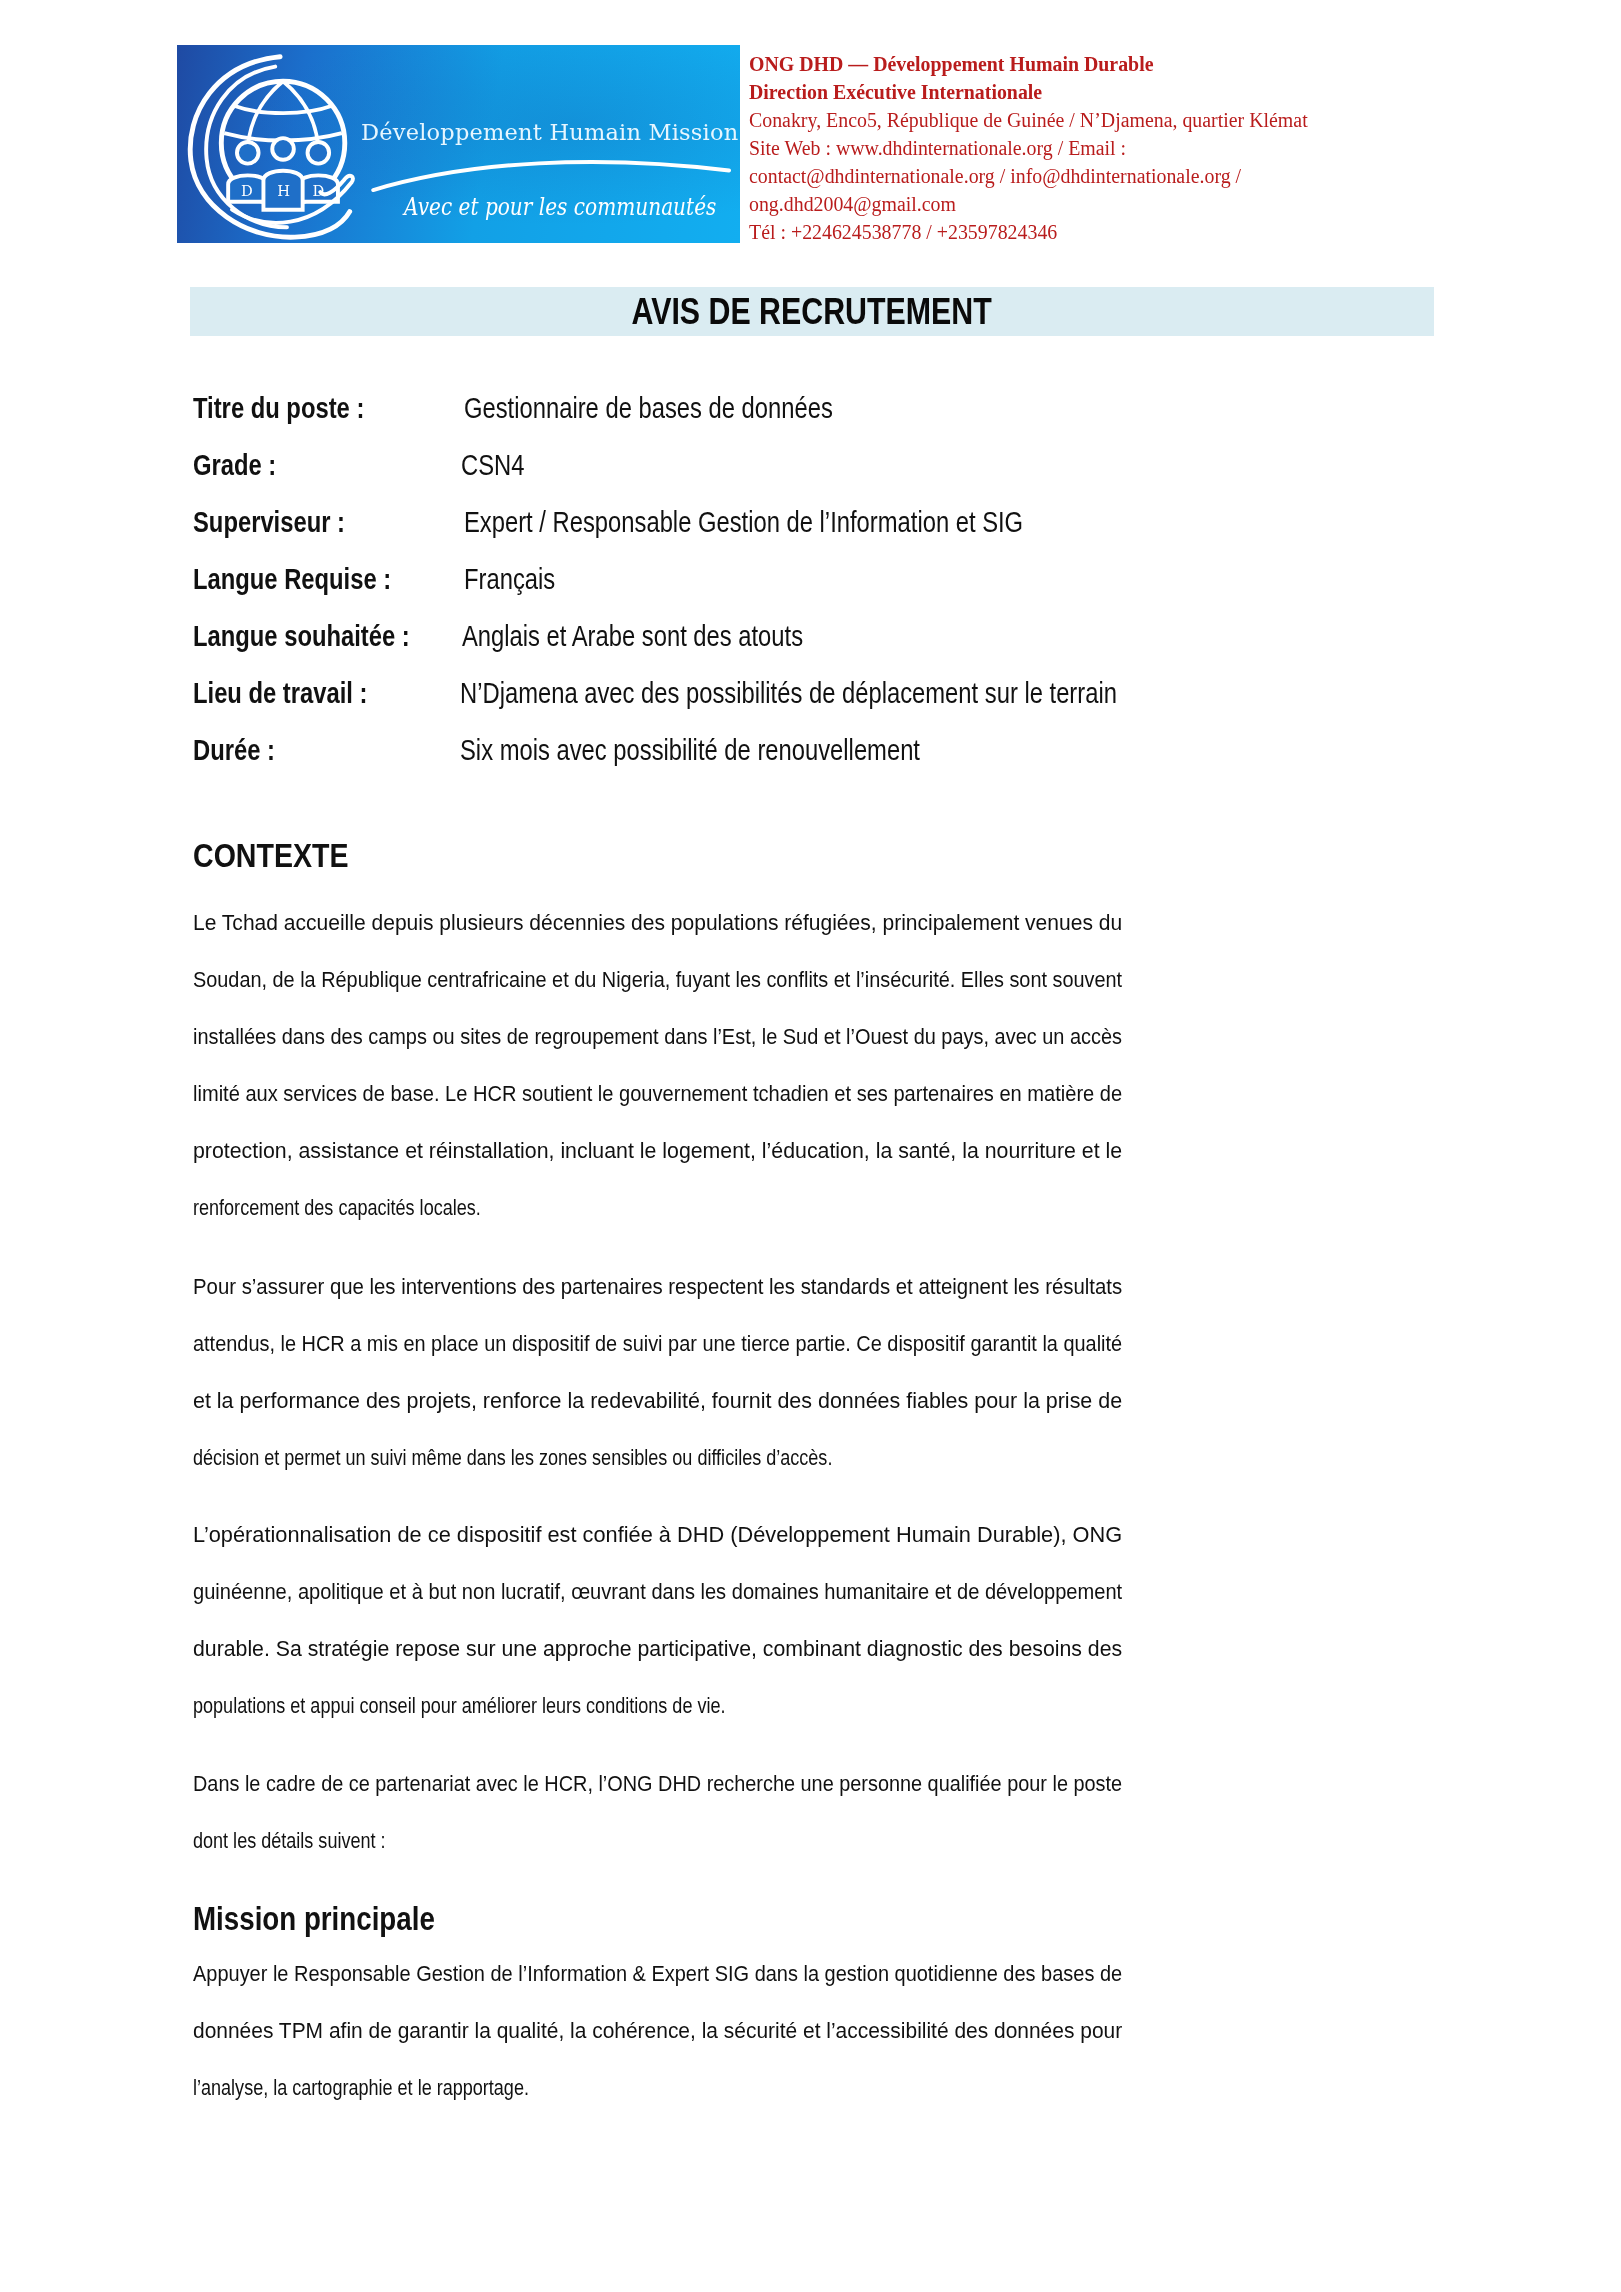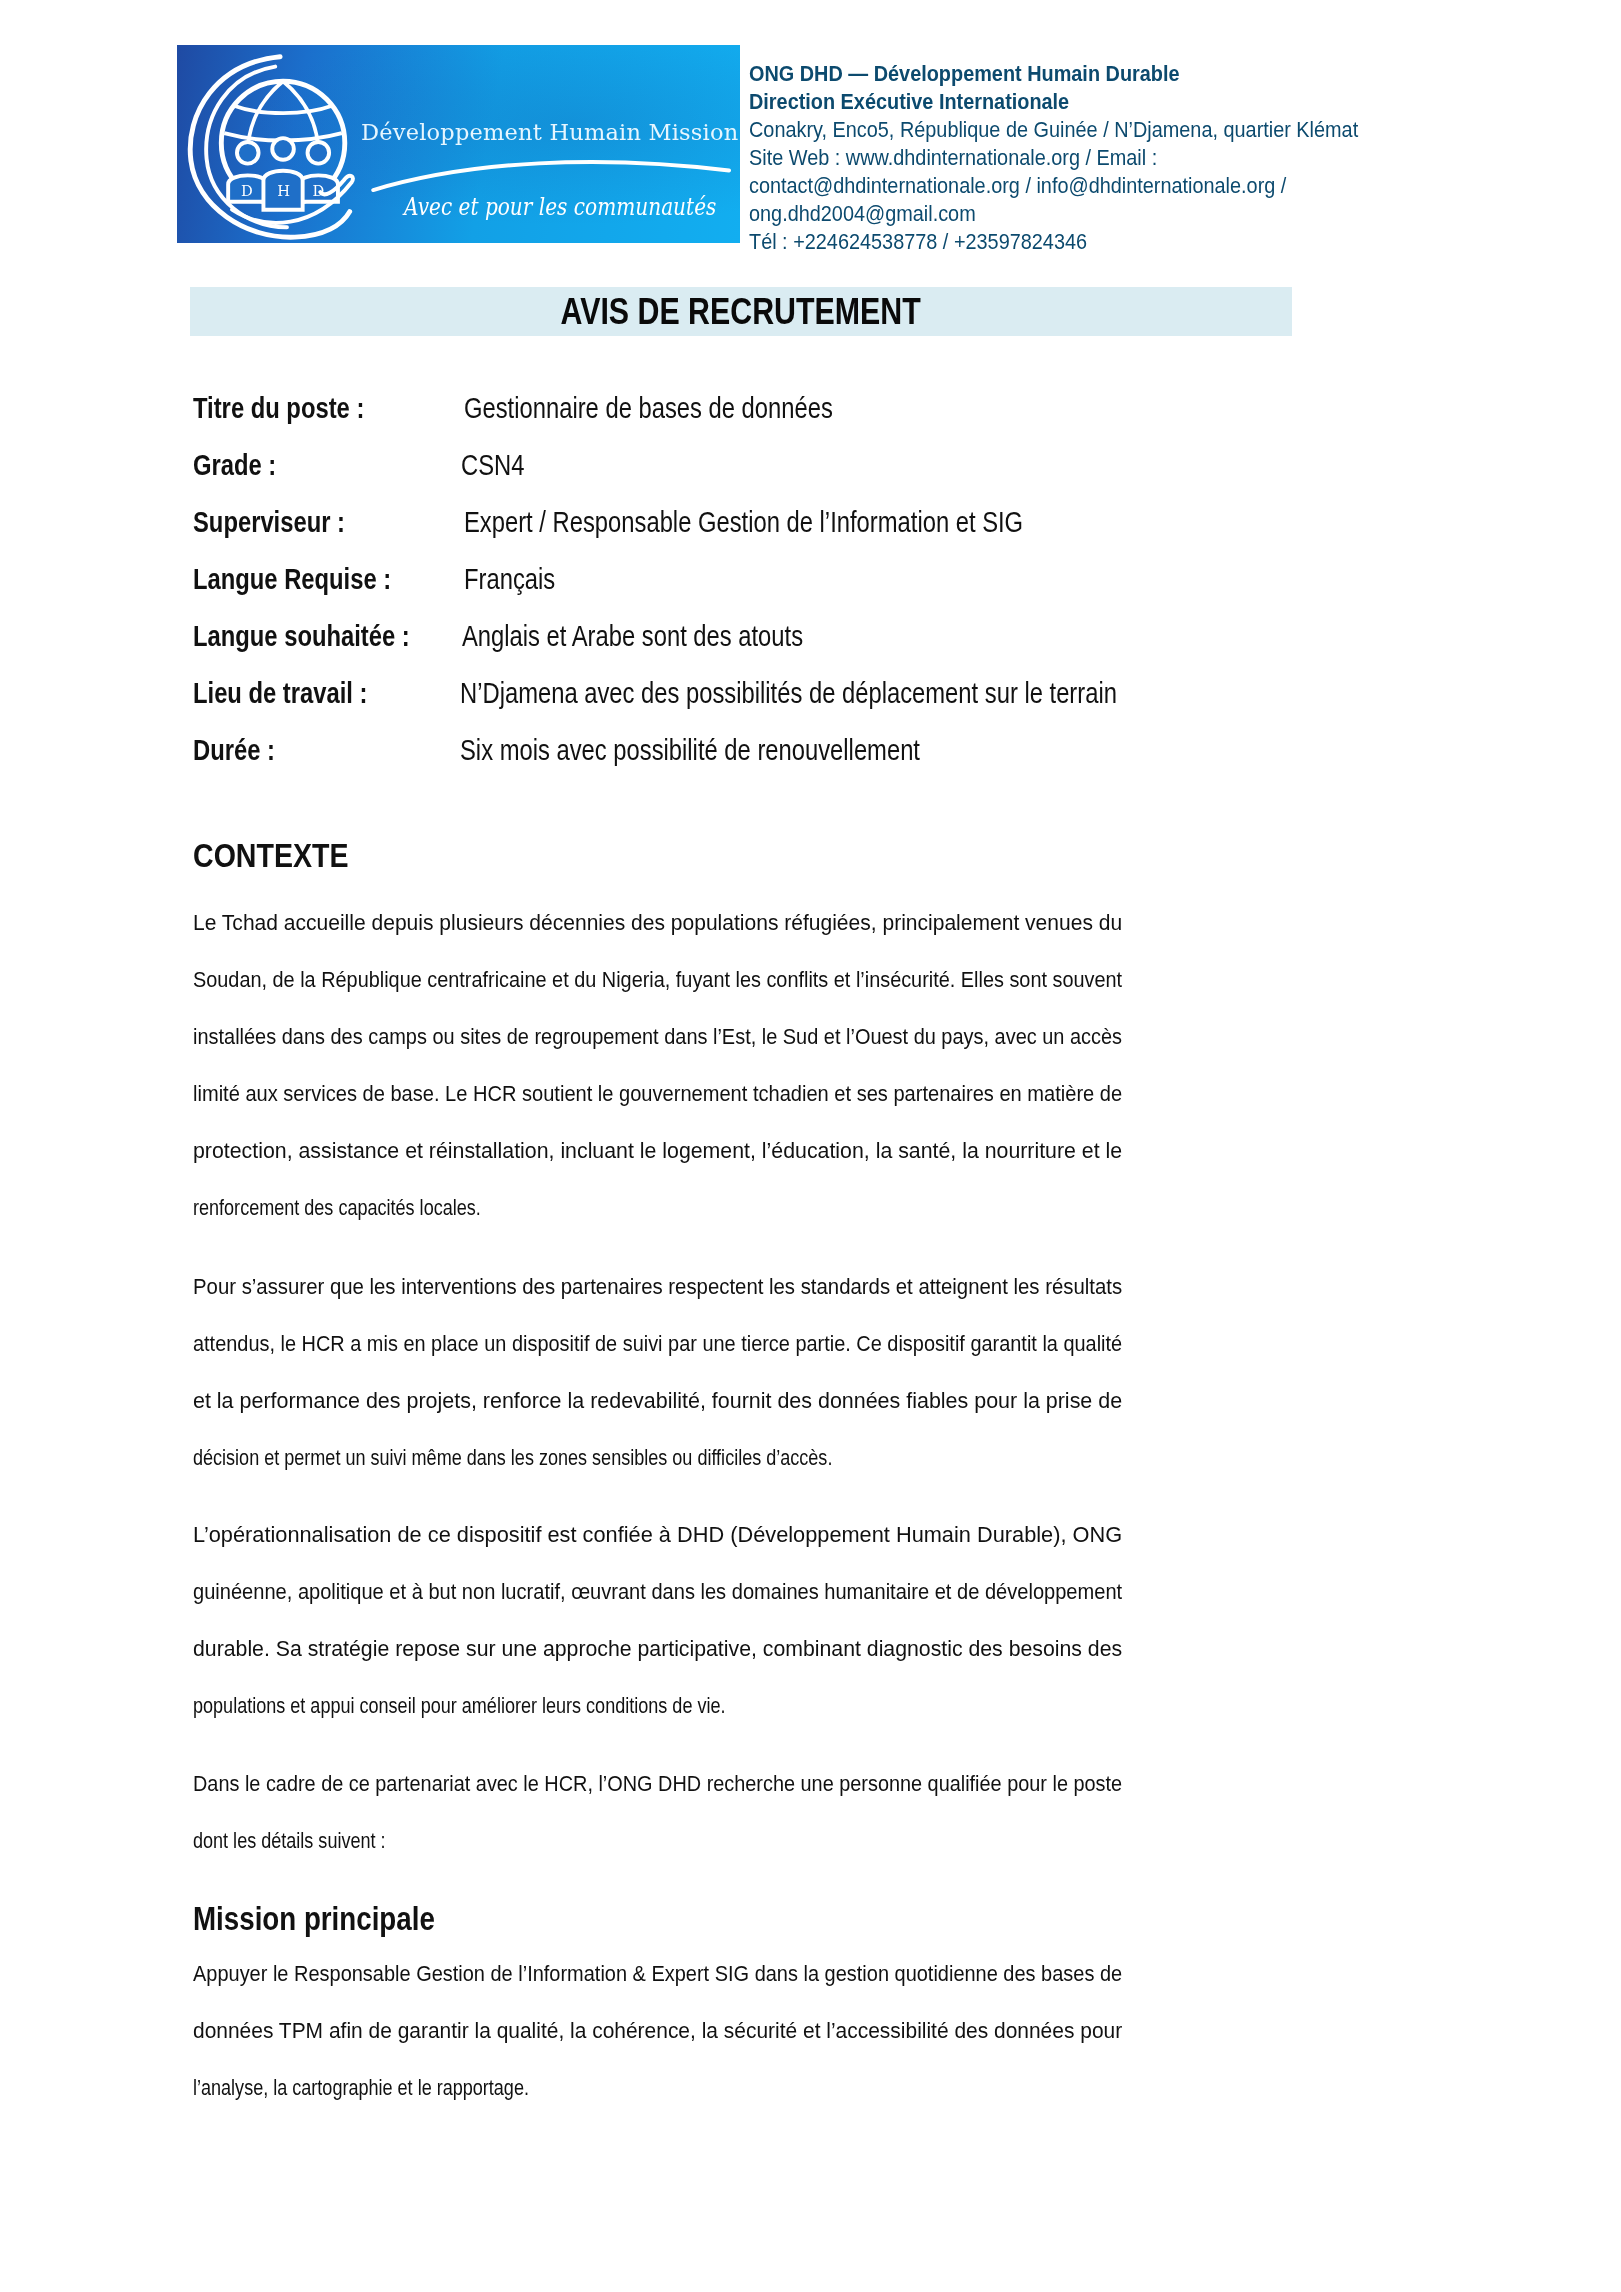--- a/index.html
+++ b/index.html
@@ -12,27 +12,27 @@
               overflow: hidden; }
     .banner svg { position: absolute; left: 0; top: 0; }
     .banner .map-dots { position: absolute; left: 0; top: 0; width: 100%; height: 100%;
               background: radial-gradient(ellipse at 70% 40%, rgba(20,90,170,0.25) 0%, rgba(20,90,170,0) 60%); }
     .brand-name { position: absolute; left: 184px; top: 74px; font-family: "DejaVu Serif", serif;
               font-size: 22.5px; color: #e6f6ff; white-space: nowrap; letter-spacing: 0.2px; }
     .brand-tagline { position: absolute; left: 227px; top: 147px; font-family: "DejaVu Serif", serif;
               font-style: italic; font-size: 24.5px; color: #ffffff; white-space: nowrap;
               transform: scaleX(0.82); transform-origin: left center; }
 
-    .org-info { position: absolute; left: 749px; top: 60px; width: 804px;
-              font-size: 21.6px; line-height: 28px; color: #0c4a6e; }
+    .org-info { position: absolute; left: 749px; top: 50px; width: 804px;
+              font-size: 21.6px; line-height: 28px; color: #b91c1c; font-family: Liberation Serif, serif; }
     .org-info div { white-space: nowrap; transform: scaleX(0.92); transform-origin: left center; }
     .org-info .strong { font-weight: bold; }
 
     
-    .title-bar { position: absolute; left: 190px; top: 287px; width: 1102px; height: 49px;
+    .title-bar { position: absolute; left: 190px; top: 287px; width: 1244px; height: 49px;
               background: #daecf2; display: flex; align-items: center; justify-content: center; }
     .title-bar span { font-weight: bold; font-size: 37px; letter-spacing: 0px;
               transform: scaleX(0.82); display: inline-block; color: #0a0a0a; }
 
     
     .fields { position: absolute; left: 193px; top: 392px; width: 1078px; }
     .field { position: relative; height: 57px; font-size: 29px; }
     .field .label { position: absolute; left: 0; top: 0; font-weight: bold; white-space: nowrap;
               transform: scaleX(0.82); transform-origin: left top; }
     .field .value { position: absolute; left: 271px; top: 0; white-space: nowrap;

